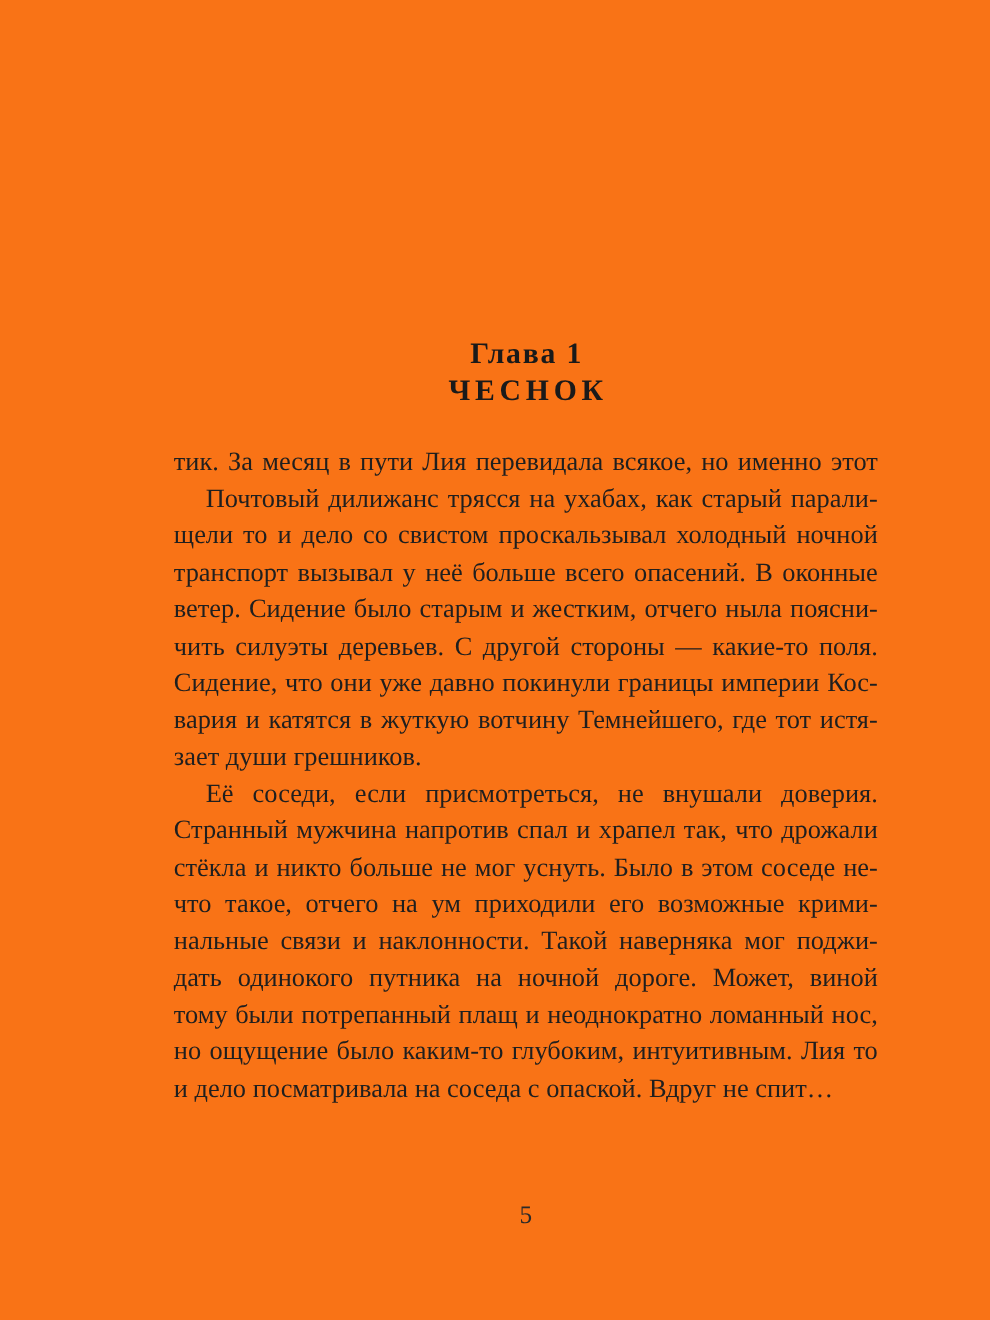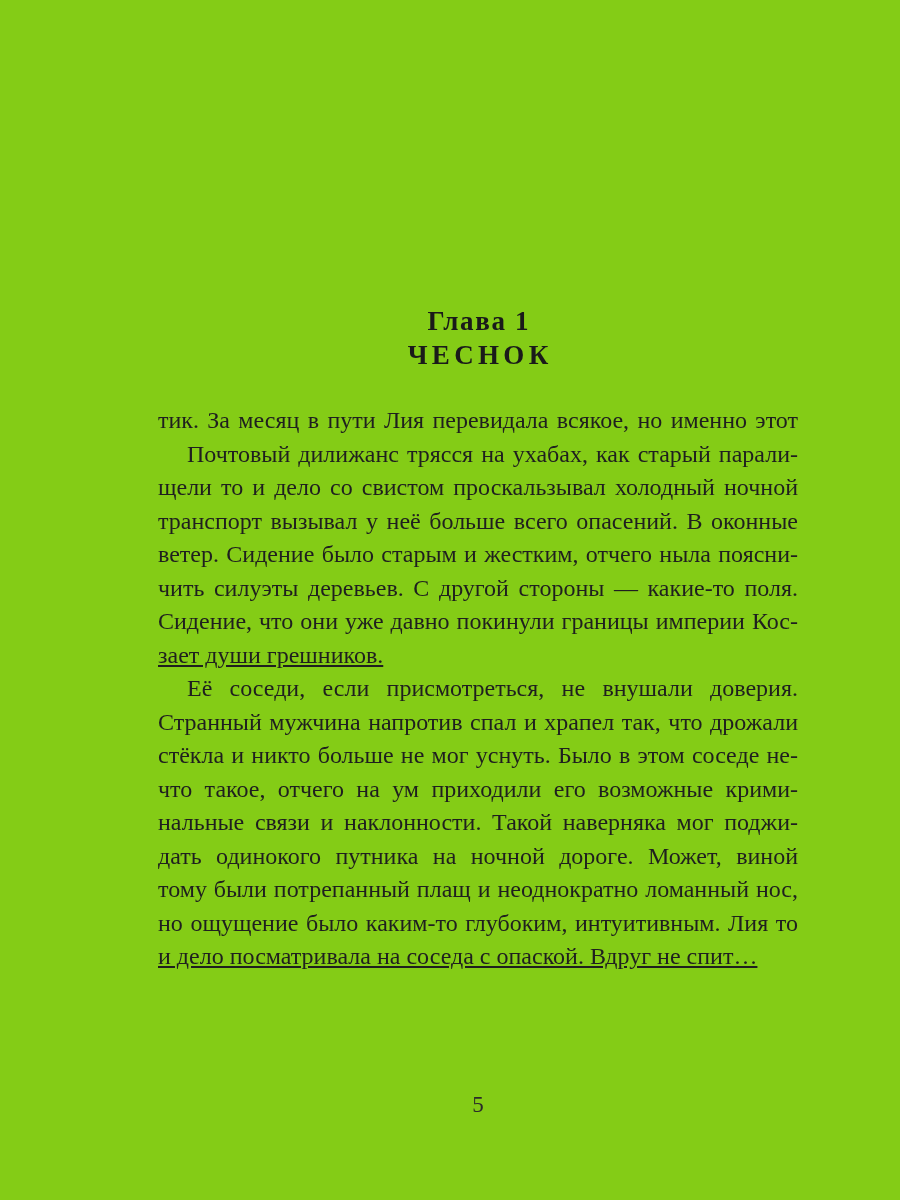--- a/index.html
+++ b/index.html
@@ -4,21 +4,21 @@
 <style>
   html, body {
     margin: 0;
     padding: 0;
     background: #ffffff;
   }
   .book-page {
     position: relative;
     width: 900px;
     height: 1200px;
-    background: #84cc16;
+    background: #f97316;
     font-family: "Liberation Serif", "DejaVu Serif", serif;
     color: #1f1f1f;
     overflow: hidden;
   }
   .content {
     position: absolute;
     left: 158px;
     top: 304px;
     width: 640px;
   }
@@ -49,21 +49,20 @@
     text-align: justify;
     text-align-last: justify;
     -moz-text-align-last: justify;
     white-space: normal;
   }
   .line.first {
     text-indent: 29px;
   }
   .line.last {
     text-align-last: left;
-    text-decoration: underline;
     -moz-text-align-last: left;
   }
   .footer {
     position: absolute;
     left: 158px;
     top: 1092px;
     width: 640px;
     text-align: center;
     font-size: 23px;
     color: #2a2a2a;
@@ -78,20 +77,21 @@
     <div class="heading chapter-title">ЧЕСНОК</div>
     <div class="body-text">
         <div class="paragraph">
           <div class="line">тик. За месяц в пути Лия перевидала всякое, но именно этот</div>
           <div class="line first">Почтовый дилижанс трясся на ухабах, как старый парали-</div>
           <div class="line">щели то и дело со свистом проскальзывал холодный ночной</div>
           <div class="line">транспорт вызывал у неё больше всего опасений. В оконные</div>
           <div class="line">ветер. Сидение было старым и жестким, отчего ныла поясни-</div>
           <div class="line">чить силуэты деревьев. С другой стороны — какие-то поля.</div>
           <div class="line">Сидение, что они уже давно покинули границы империи Кос-</div>
+          <div class="line">вария и катятся в жуткую вотчину Темнейшего, где тот истя-</div>
           <div class="line last">зает души грешников.</div>
         </div>
         <div class="paragraph">
           <div class="line first">Её соседи, если присмотреться, не внушали доверия.</div>
           <div class="line">Странный мужчина напротив спал и храпел так, что дрожали</div>
           <div class="line">стёкла и никто больше не мог уснуть. Было в этом соседе не-</div>
           <div class="line">что такое, отчего на ум приходили его возможные крими-</div>
           <div class="line">нальные связи и наклонности. Такой наверняка мог поджи-</div>
           <div class="line">дать одинокого путника на ночной дороге. Может, виной</div>
           <div class="line">тому были потрепанный плащ и неоднократно ломанный нос,</div>

